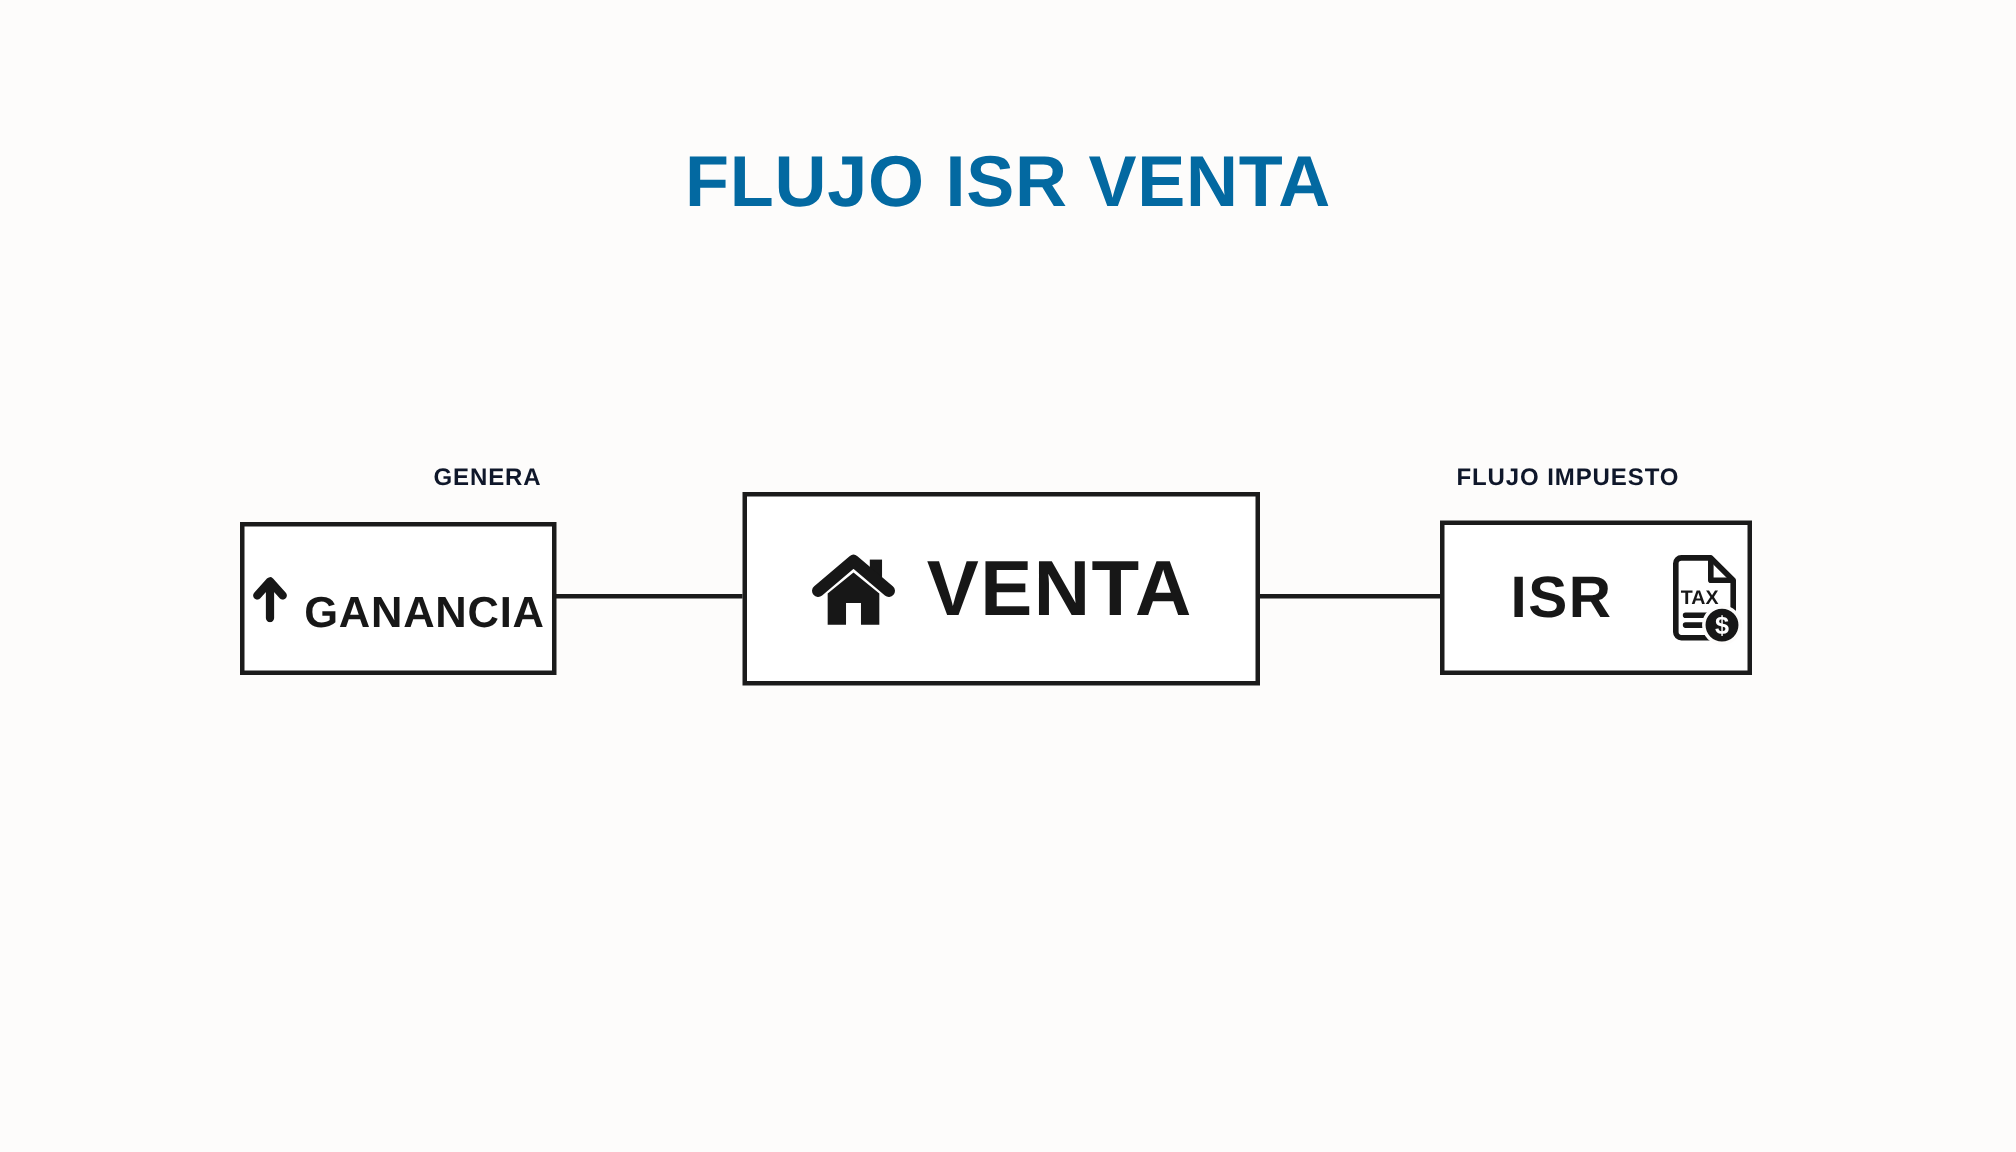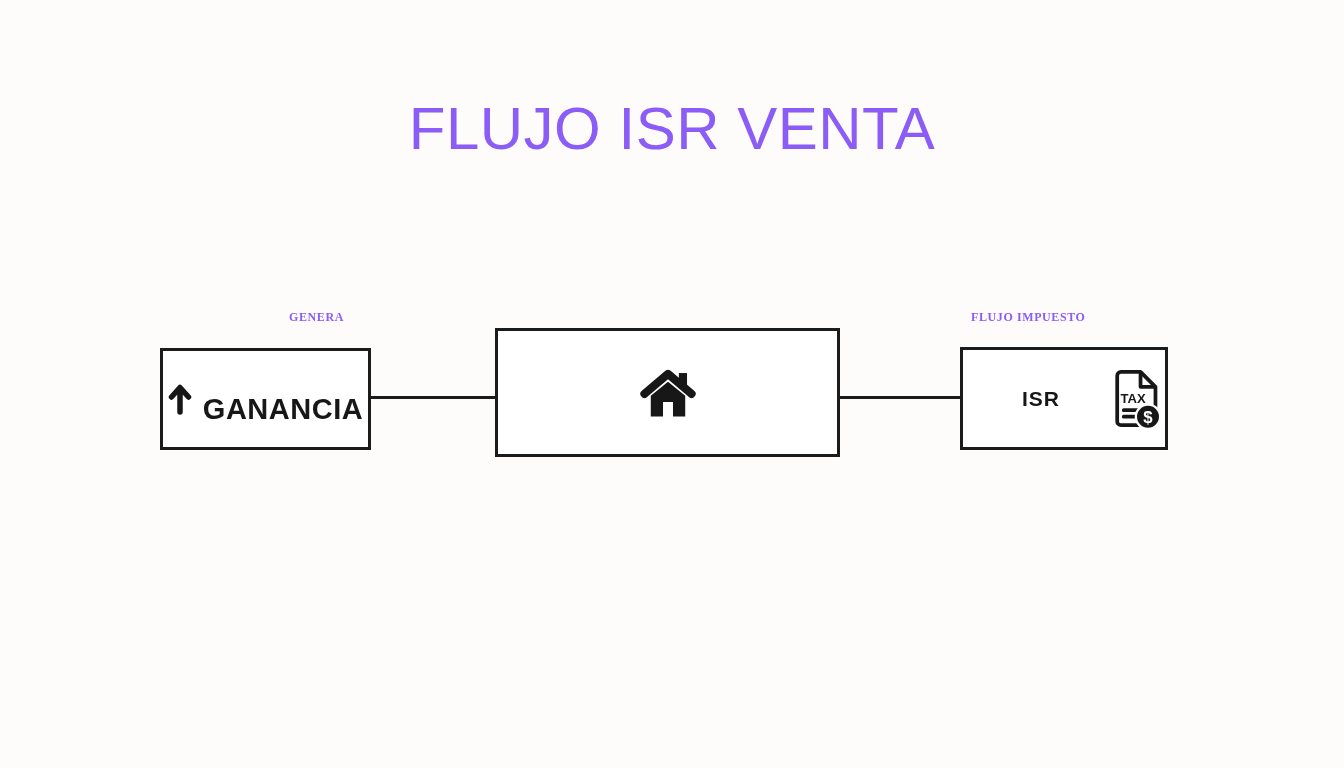--- a/index.html
+++ b/index.html
@@ -3,43 +3,43 @@
 <meta charset="utf-8">
 <style>
   html,body { margin:0; padding:0; }
   .canvas {
     position:relative; width:1344px; height:768px;
     background:#fdfcfb; overflow:hidden;
     font-family:"Liberation Sans", sans-serif; color:#171717;
   }
   .title {
     position:absolute; left:0; right:0; top:94px;
-    text-align:center; font-size:60px; font-weight:400;
-    letter-spacing:0.5px; color:#8b5cf6;
+    text-align:center; font-size:48px; font-weight:700;
+    letter-spacing:0.5px; color:#0369a1;
   }
   .annotation {
-    position:absolute; font-size:12px; font-weight:700;
-    letter-spacing:0.6px; color:#8b5cf6;font-family:Liberation Serif, serif;
+    position:absolute; font-size:16px; font-weight:700;
+    letter-spacing:0.6px; color:#0f172a;
   }
   .annotation-genera { left:289px; top:310px; }
   .annotation-paga   { left:971px; top:310px; }
   .node {
     position:absolute; background:#ffffff; border:3px solid #1b1b1b;
     box-sizing:border-box; display:flex; align-items:center; justify-content:center;
   }
   .node-ganancia { left:160px; top:348px; width:211px; height:102px; gap:11px; }
   .node-venta    { left:495px; top:328px; width:345px; height:129px; gap:20px; }
   .node-isr      { left:960px; top:347px; width:208px; height:103px; }
   .node-label { font-weight:700; color:#171717; white-space:nowrap; }
   .label-ganancia { font-size:29px; letter-spacing:0.5px;margin-top:20px; }
   .label-venta    { font-size:52px; letter-spacing:1px; }
   .label-isr {
     position:absolute; left:0; right:46px; top:50%;
     transform:translateY(-50%); text-align:center;
-    font-size:21px; font-weight:700; letter-spacing:1px;
+    font-size:39px; font-weight:700; letter-spacing:1px;
   }
   .icon { display:flex; align-items:center; justify-content:center; }
   .tax-icon { position:absolute; right:3px; top:50%; transform:translateY(-50%);align-items:flex-end; }
   .connector { position:absolute; top:396px; height:3px; background:#1b1b1b; }
   .connector-left  { left:370px; width:126px; }
   .connector-right { left:839px; width:122px; }
 </style>
 </head>
 <body>
 
@@ -63,20 +63,21 @@
   <div class="connector connector-left"></div>
 
   <div class="node node-venta">
     <span class="icon">
       <svg width="58" height="54" viewBox="0 0 64 58" aria-hidden="true">
         <rect x="44" y="7" width="9" height="17" fill="#171717"></rect>
         <path d="M6 30 L32 8 L58 30" fill="none" stroke="#171717" stroke-width="9" stroke-linecap="round" stroke-linejoin="round"></path>
         <path d="M13 32 L32 16.5 L51 32 V55 H37.5 V39 H26.5 V55 H13 Z" fill="#171717"></path>
       </svg>
     </span>
+    <span class="node-label label-venta">VENTA</span>
   </div>
 
   <div class="connector connector-right"></div>
 
   <div class="node node-isr">
     <span class="node-label label-isr">ISR</span>
     <span class="icon tax-icon">
       <svg width="56" height="64" viewBox="0 0 60 68" aria-hidden="true">
         <path d="M16 5 H37 L53 21 V58 a4 4 0 0 1 -4 4 H16 a4 4 0 0 1 -4 -4 V9 a4 4 0 0 1 4 -4 Z" fill="#ffffff" stroke="#171717" stroke-width="4" stroke-linejoin="round"></path>
         <path d="M37 5 V21 H53" fill="none" stroke="#171717" stroke-width="4" stroke-linejoin="round"></path>

